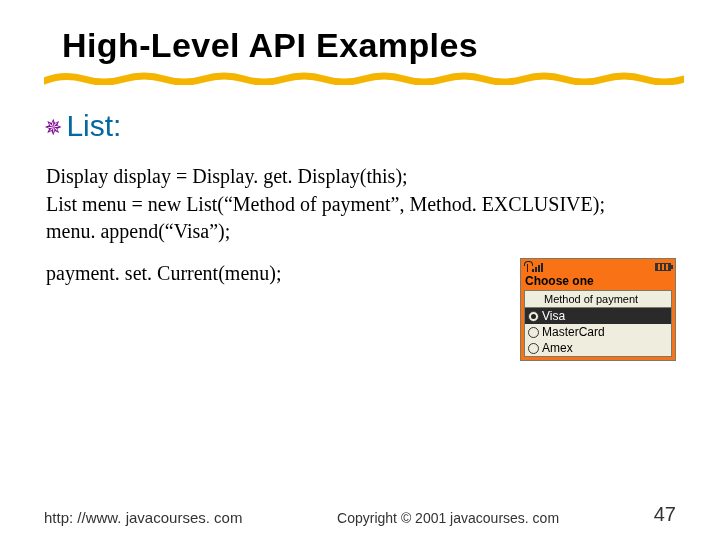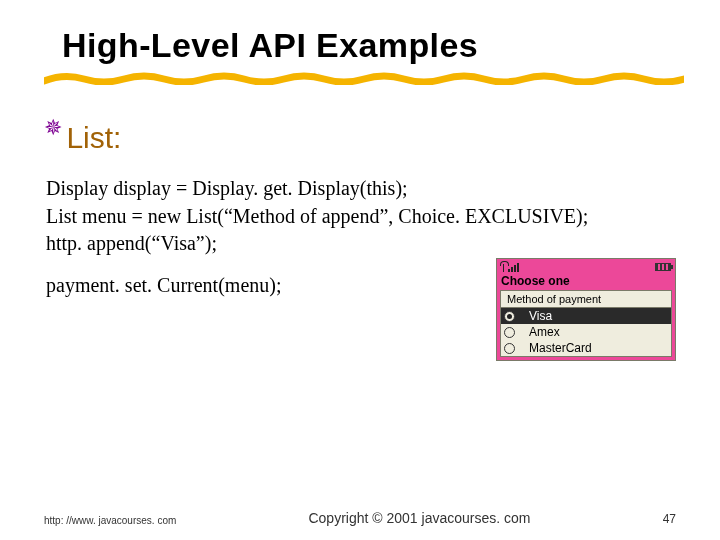--- a/index.html
+++ b/index.html
@@ -45,40 +45,39 @@
   .wingding {
     font-family: Arial, sans-serif;
     color: #7f0594;
     font-size: 22px;
     margin-right: 4px;
     margin-top: 6px;
   }
   .subtitle {
     font-family: Arial, Helvetica, sans-serif;
     font-size: 30px;
-    color: #a16207;
+    color: #0369a1;
     font-weight: 400;
-    margin-top: 12px;
   }
   .codeblock {
     font-family: Georgia, 'Times New Roman', serif;
     font-size: 20px;
     color: #000;
     line-height: 1.38;
     margin-top: 20px;
     margin-left: 2px;
   }
   .codeblock p { margin: 0; }
   .gap { height: 14px; }
   .phone {
     position: absolute;
     right: 44px;
     top: 258px;
-    width: 180px;
-    background: #ec4899;
+    width: 156px;
+    background: #f97316;
     border: 1px solid #7a7a68;
     font-family: Tahoma, Arial, sans-serif;
   }
   .phone-top {
     display: flex;
     align-items: center;
     justify-content: space-between;
     padding: 2px 4px;
   }
   .signal {
@@ -138,29 +137,29 @@
     color: #000;
   }
   .phone-screen {
     margin: 0 3px 3px 3px;
     border: 1px solid #7a7a68;
     background: #efedde;
   }
   .screen-header {
     border-bottom: 1px solid #7a7a68;
     font-size: 11px;
-    padding: 2px 6px;
+    padding: 2px 19px;
     color: #000;
   }
   .radio-row {
     display: flex;
     align-items: center;
     font-size: 12px;
     padding: 1px 3px;
-    gap: 14px;
+    gap: 3px;
   }
   .radio-row.selected {
     background: #2a2a2a;
     color: #fff;
   }
   .radio {
     width: 11px;
     height: 11px;
     border-radius: 50%;
     border: 1px solid #333;
@@ -185,29 +184,29 @@
     bottom: 14px;
     left: 0;
     right: 0;
     display: flex;
     justify-content: space-between;
     align-items: flex-end;
     padding: 0 44px;
     font-family: Arial, Helvetica, sans-serif;
   }
   .footer .url {
-    font-size: 10px;
+    font-size: 15px;
     color: #333;
   }
   .footer .copy {
     font-size: 14px;
     color: #333;
   }
   .footer .pg {
-    font-size: 12px;
+    font-size: 20px;
     color: #333;
   }
 </style>
 </head>
 <body>
 
 <div class="slide">
 
   <div class="title">High-Level API Examples</div>
 
@@ -217,22 +216,22 @@
     </svg>
   </div>
 
   <div class="subtitle-row">
     <span class="wingding">✵</span>
     <span class="subtitle">List:</span>
   </div>
 
   <div class="codeblock">
     <p>Display display = Display. get. Display(this);</p>
-    <p>List menu = new List(“Method of append”, Choice. EXCLUSIVE);</p>
-    <p>http. append(“Visa”);</p>
+    <p>List menu = new List(“Method of payment”, Method. EXCLUSIVE);</p>
+    <p>menu. append(“Visa”);</p>
     <div class="gap"></div>
     <p>payment. set. Current(menu);</p>
   </div>
 
   <div class="phone">
     <div class="phone-top">
       <div class="signal">
         <span class="ant"></span>
         <span class="sbar s1"></span>
         <span class="sbar s2"></span>
@@ -243,25 +242,25 @@
     </div>
     <div class="phone-title">Choose one</div>
     <div class="phone-screen">
       <div class="screen-header">Method of payment</div>
       <div class="radio-row selected">
         <span class="radio checked"></span>
         <span>Visa</span>
       </div>
       <div class="radio-row">
         <span class="radio"></span>
-        <span>Amex</span>
+        <span>MasterCard</span>
       </div>
       <div class="radio-row">
         <span class="radio"></span>
-        <span>MasterCard</span>
+        <span>Amex</span>
       </div>
     </div>
   </div>
 
   <div class="footer">
     <span class="url">http: //www. javacourses. com</span>
     <span class="copy">Copyright © 2001 javacourses. com</span>
     <span class="pg">47</span>
   </div>
 

